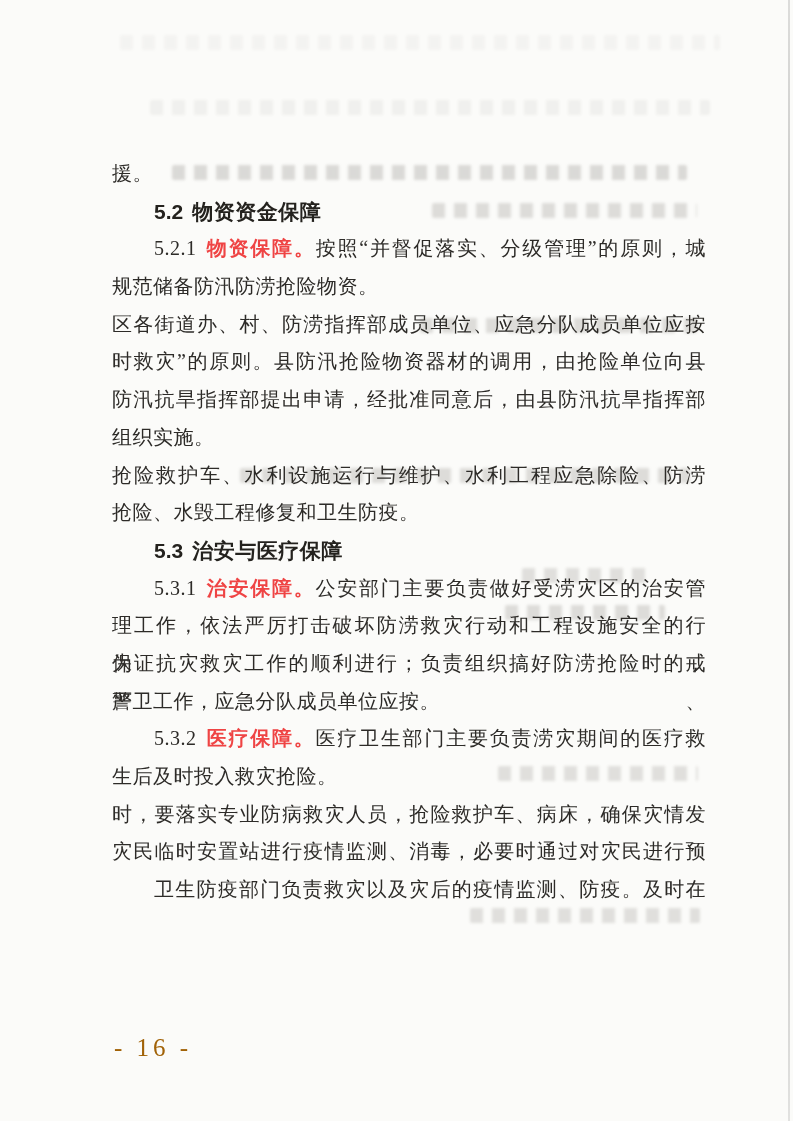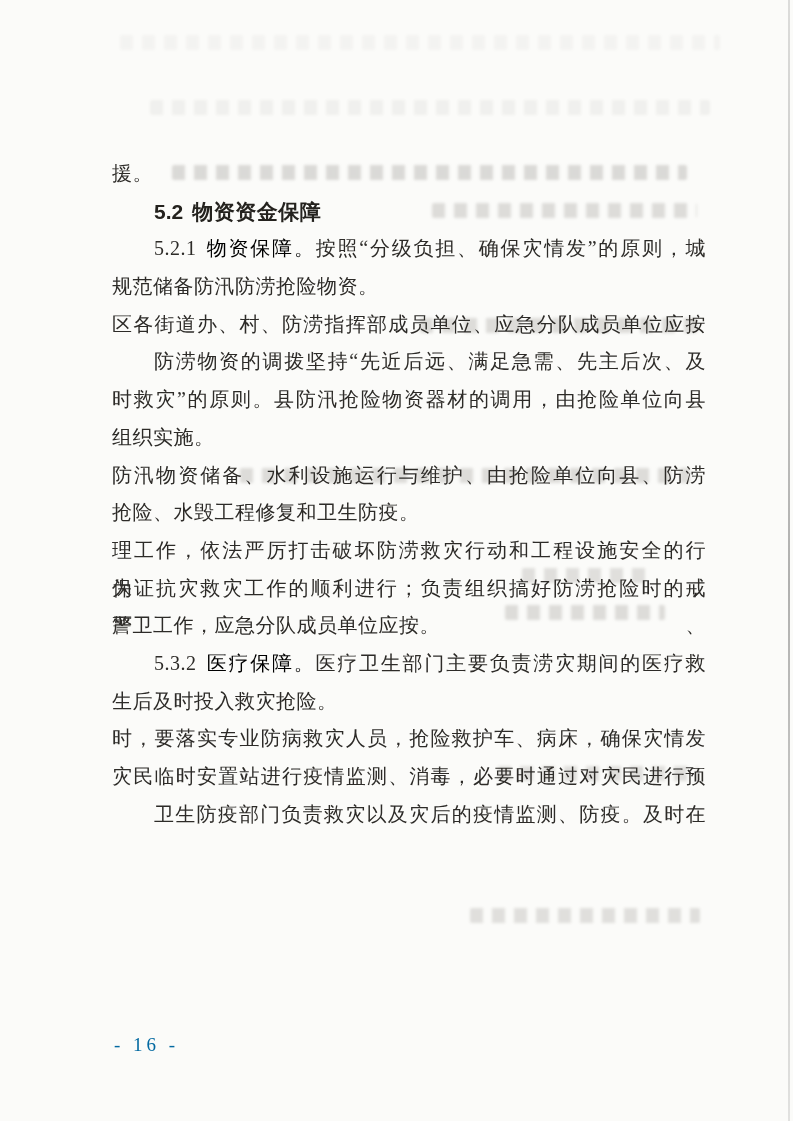--- a/index.html
+++ b/index.html
@@ -19,24 +19,24 @@
   }
   .line.fill{
     white-space:normal;
     text-align:justify;
     text-align-last:justify;
   }
   .line.indent{text-indent:42px;}
   .line.h2{font-weight:bold;color:#24221e;font-size:21px;}
   .h2 .num{font-family:"Liberation Sans","DejaVu Sans",sans-serif;letter-spacing:0;}
   .num{margin-right:9px;}
-  .head{font-weight:normal;color:#000000;}
+  .head{font-weight:bold;color:#ef4444;}
   .pageno{
     position:absolute;left:114px;top:1034px;
-    font-size:19px;letter-spacing:4px;color:#0369a1;
+    font-size:25px;letter-spacing:4px;color:#a16207;
     font-family:"Liberation Serif","DejaVu Serif",serif;
   }
   
   .ghost{
     position:absolute;height:15px;border-radius:2px;
     background:repeating-linear-gradient(90deg, rgba(95,90,84,.38) 0 13px, transparent 13px 22px);
     filter:blur(1.6px);
   }
   .scan-edge{
     position:absolute;top:0;right:3px;width:2px;height:1121px;
@@ -57,28 +57,30 @@
   <div class="ghost" style="left:522px;top:568px;width:125px;opacity:.45;"></div>
   <div class="ghost" style="left:505px;top:605px;width:160px;opacity:.5;"></div>
   <div class="ghost" style="left:498px;top:766px;width:200px;opacity:.45;"></div>
   <div class="ghost" style="left:470px;top:908px;width:230px;opacity:.45;"></div>
 
   <div class="scan-edge"></div>
 
   <div class="doc">
       <div class="line"><span>援。</span></div>
       <div class="line indent h2"><span class="num">5.2</span><span>物资资金保障</span></div>
-      <div class="line fill indent"><span class="num">5.2.1</span><span class="head">物资保障。</span><span>按照“分级负担、确保灾情发”的原则，城</span></div>
+      <div class="line fill indent"><span class="num">5.2.1</span><span class="head">物资保障。</span><span>按照“并督促落实、分级管理”的原则，城</span></div>
       <div class="line"><span>规范储备防汛防涝抢险物资。</span></div>
       <div class="line fill"><span>区各街道办、村、防涝指挥部成员单位、应急分队成员单位应按</span></div>
-      <div class="line fill indent"><span>防涝物资的调拨坚持“先近后远、满足急需、先主后次、及</span></div>
       <div class="line fill"><span>时救灾”的原则。县防汛抢险物资器材的调用，由抢险单位向县</span></div>
+      <div class="line fill"><span>防汛抗旱指挥部提出申请，经批准同意后，由县防汛抗旱指挥部</span></div>
       <div class="line"><span>组织实施。</span></div>
-      <div class="line fill"><span>防汛物资储备、水利设施运行与维护、由抢险单位向县、防涝</span></div>
+      <div class="line fill"><span>抢险救护车、水利设施运行与维护、水利工程应急除险、防涝</span></div>
       <div class="line"><span>抢险、水毁工程修复和卫生防疫。</span></div>
+      <div class="line indent h2"><span class="num">5.3</span><span>治安与医疗保障</span></div>
+      <div class="line fill indent"><span class="num">5.3.1</span><span class="head">治安保障。</span><span>公安部门主要负责做好受涝灾区的治安管</span></div>
       <div class="line fill"><span>理工作，依法严厉打击破坏防涝救灾行动和工程设施安全的行为，</span></div>
       <div class="line fill"><span>保证抗灾救灾工作的顺利进行；负责组织搞好防涝抢险时的戒严、</span></div>
       <div class="line"><span>警卫工作，应急分队成员单位应按。</span></div>
       <div class="line fill indent"><span class="num">5.3.2</span><span class="head">医疗保障。</span><span>医疗卫生部门主要负责涝灾期间的医疗救</span></div>
       <div class="line"><span>生后及时投入救灾抢险。</span></div>
       <div class="line fill"><span>时，要落实专业防病救灾人员，抢险救护车、病床，确保灾情发</span></div>
       <div class="line fill"><span>灾民临时安置站进行疫情监测、消毒，必要时通过对灾民进行预</span></div>
       <div class="line fill indent"><span>卫生防疫部门负责救灾以及灾后的疫情监测、防疫。及时在</span></div>
     </div>
 

